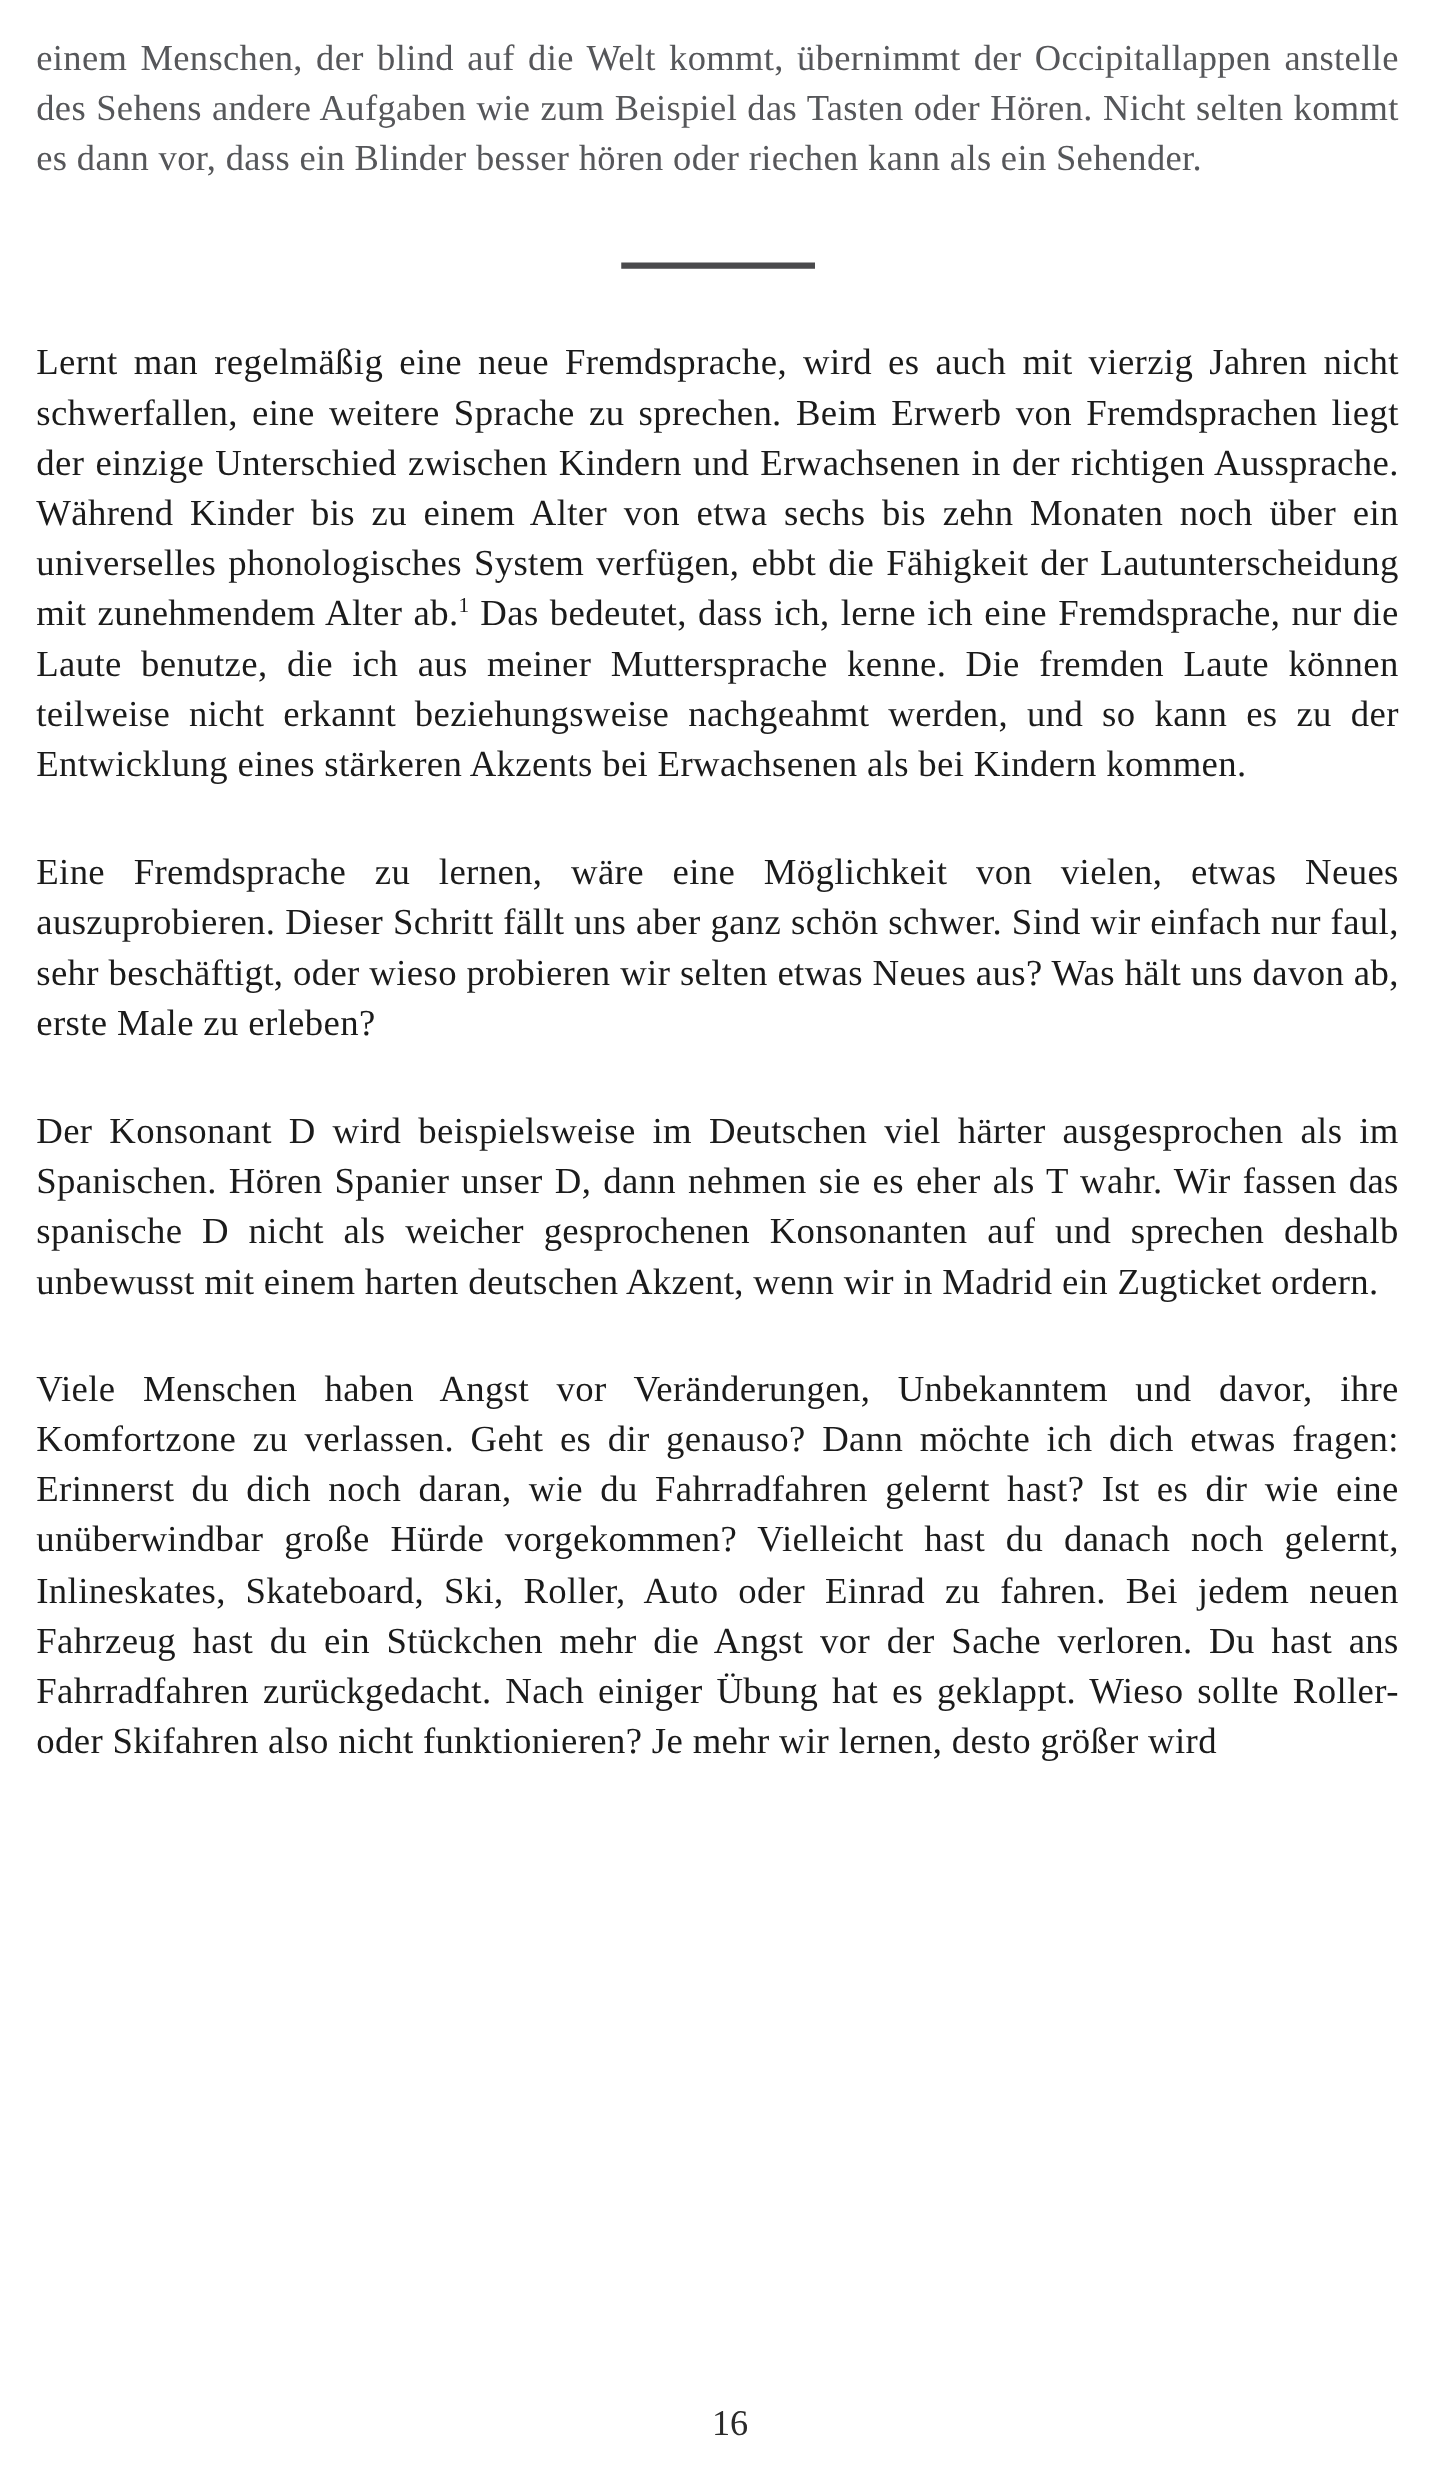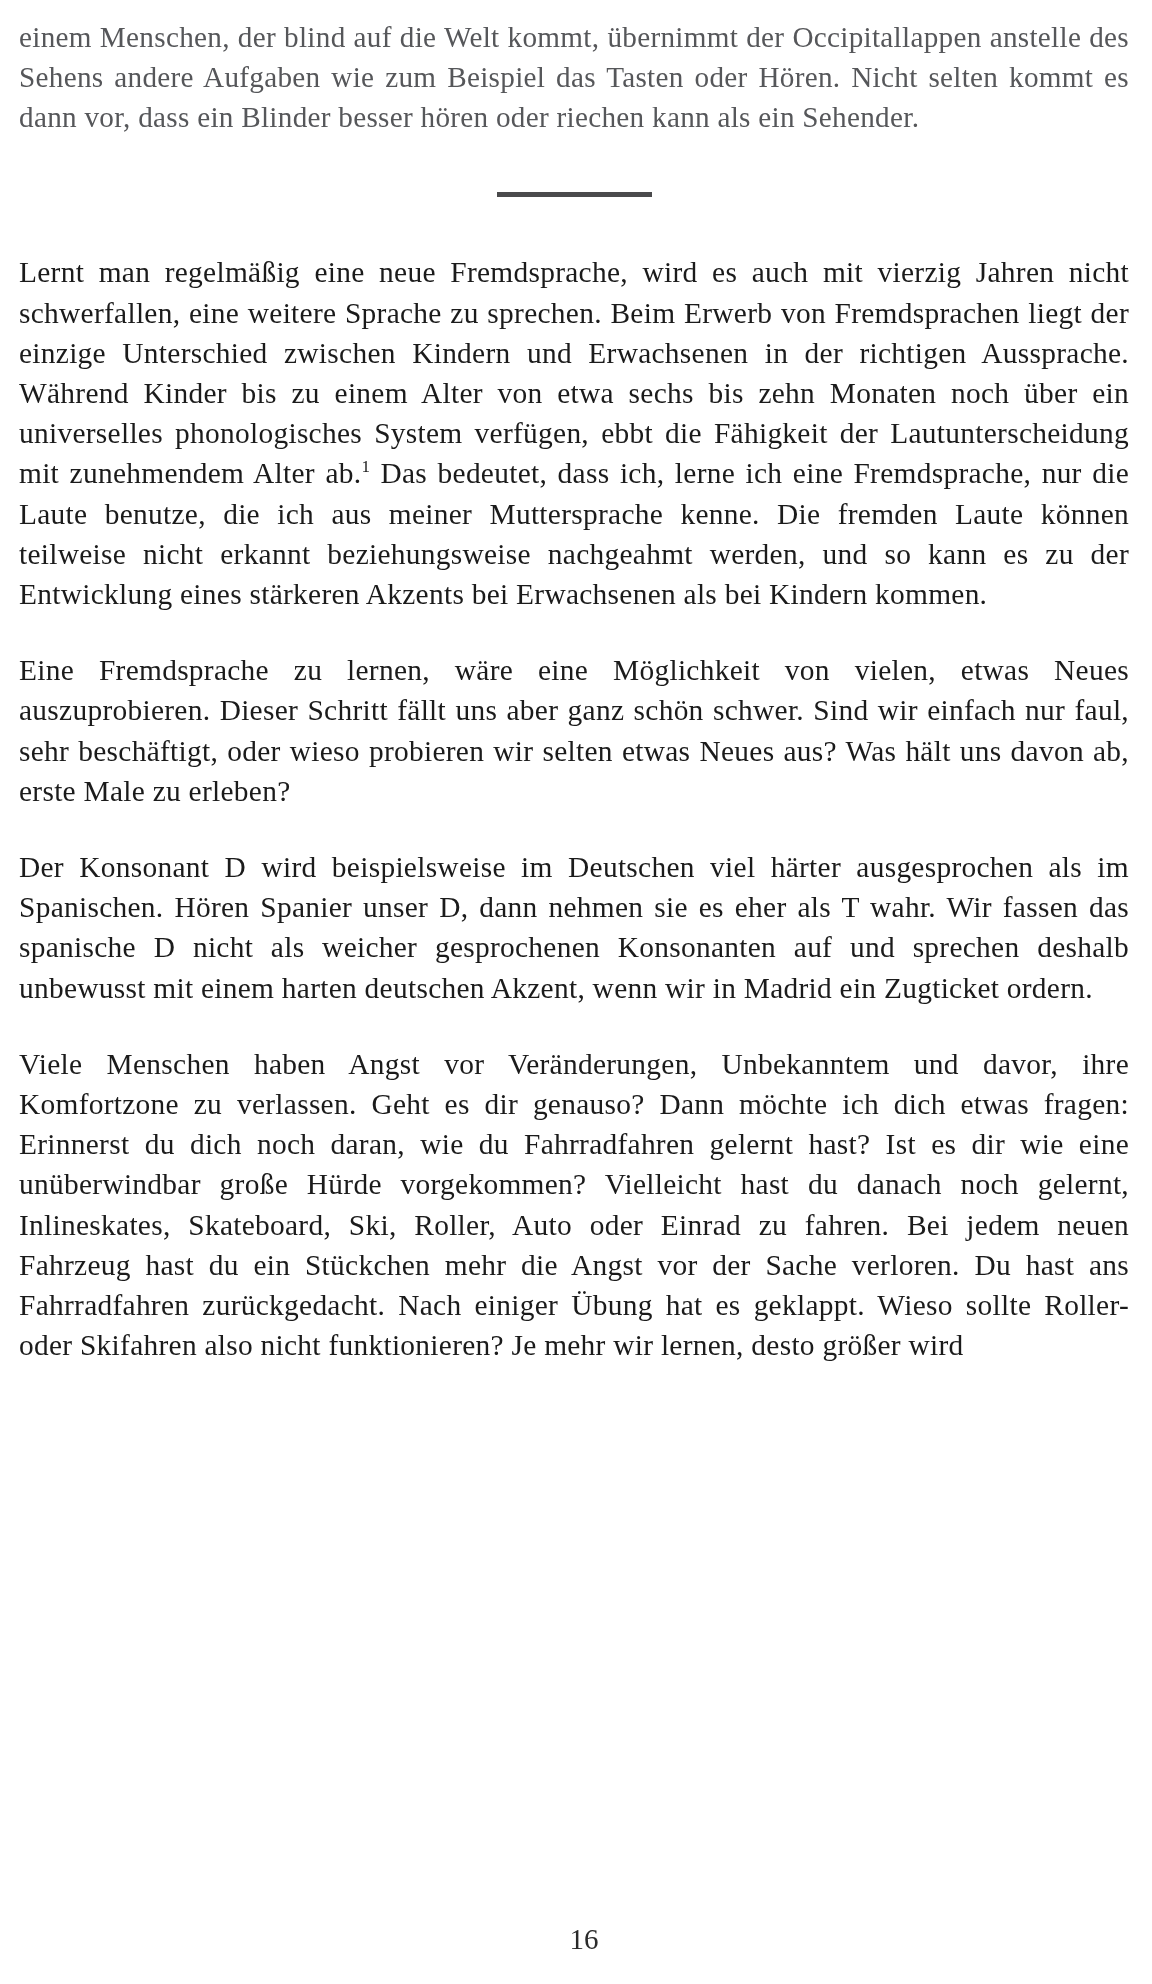--- a/index.html
+++ b/index.html
@@ -20,21 +20,21 @@
     height: 1984px;
     box-sizing: border-box;
   }
   .content {
     position: absolute;
     left: 1px;
     top: 0;
     width: 1146px;
   }
   p {
-    margin: 0;
+    margin: 10px;
     padding: 18px;
     text-align: justify;
     text-justify: inter-word;
     hyphens: manual;
     font-size: 29.4px;
     line-height: 40.2px;
     color: #1b1b1b;
     letter-spacing: 0.01em;
     word-spacing: -0.002em;
   }

